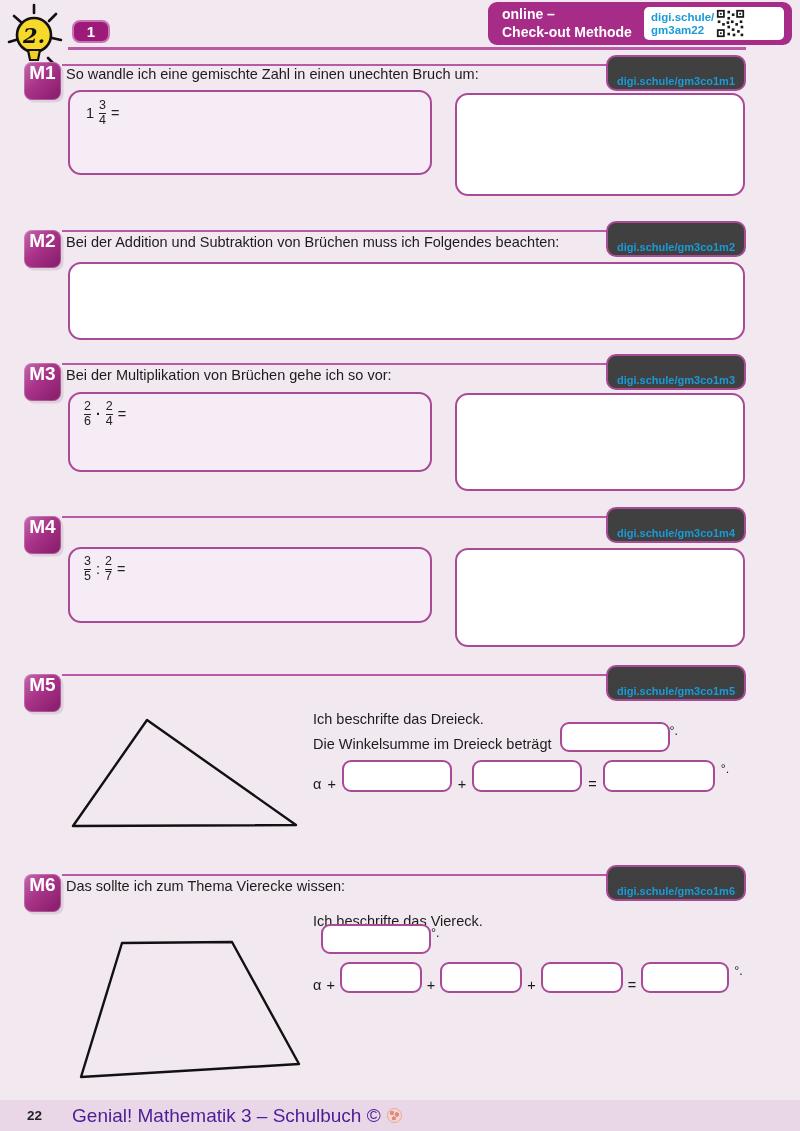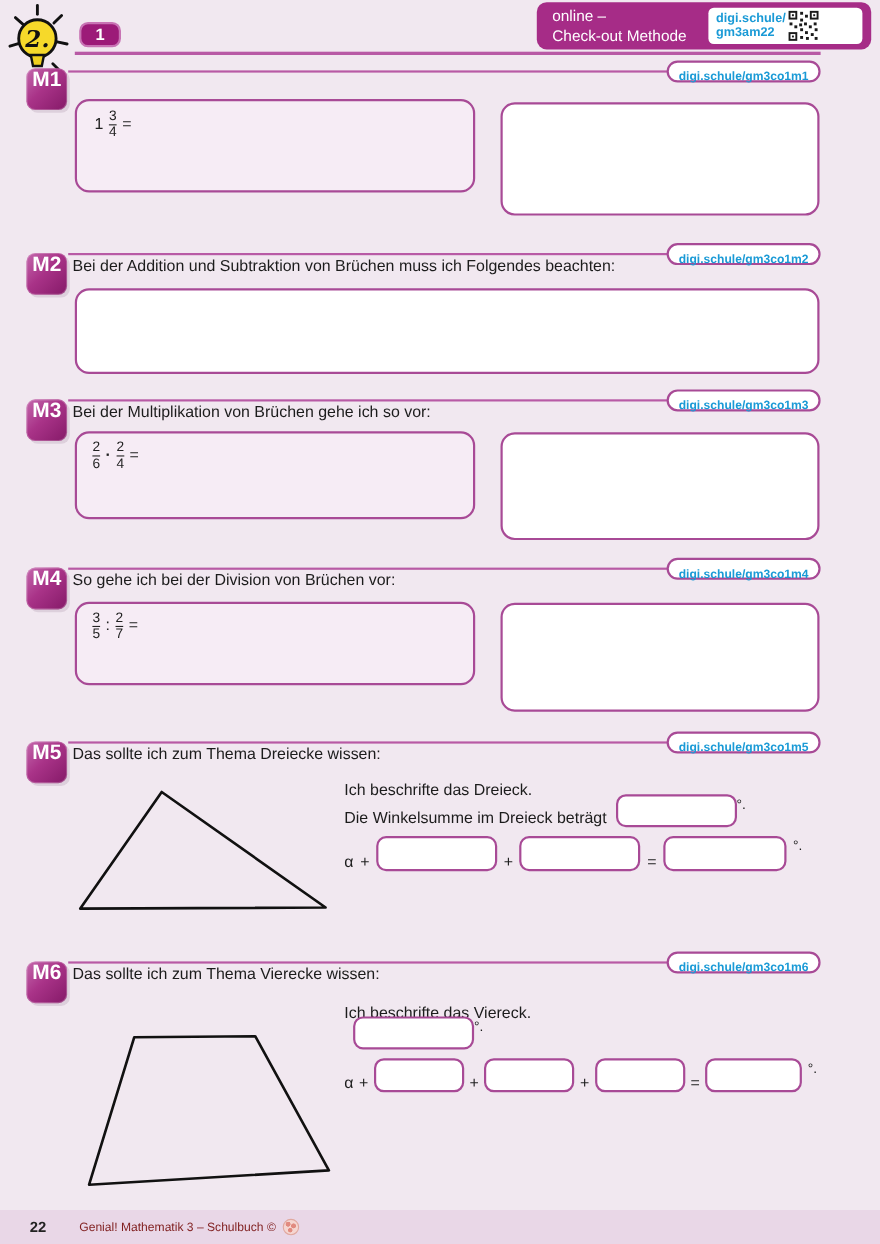--- a/index.html
+++ b/index.html
@@ -19,38 +19,38 @@
   .page-title {
     position:absolute; left:118px; top:21px;
     font-size:18px; font-weight:bold; color:#ad1f7f; letter-spacing:.2px;
   }
   .header-rule { position:absolute; left:68px; top:47px; width:678px; height:2.5px; background:#b85aa5; }
   .online-box {
     position:absolute; left:488px; top:2px; width:304px; height:43px;
     background:#a62c87; border-radius:9px;
   }
   .online-label {
-    position:absolute; left:14px; top:3px; color:#fff; font-weight:normal;
+    position:absolute; left:14px; top:3px; color:#fff; font-weight:bold;
     font-size:14px; line-height:18px;
   }
   .digi-card {
     position:absolute; left:156px; top:5px; width:140px; height:33px;
     background:#fff; border-radius:5px; display:flex; align-items:center;
   }
   .digi-card .lines {
     color:#1a9ad6; font-weight:bold; font-size:11.5px; line-height:13px; padding-left:7px; width:72px;
   }
   .digi-card svg { display:block; }
   
   .bulb { position:absolute; left:4px; top:2px; }
   
   .connector { position:absolute; left:62px; width:660px; height:2px; background:#b85aa5; }
   .digi-pill {
-    position:absolute; right:54px; height:20px; padding:5px 9px; z-index:2;
-    background:#ffffff; border:2px solid #a84a96; border-radius:10px;
+    position:absolute; right:54px; height:20px; padding:16px 9px; z-index:2;
+    background:#404040; border:2px solid #a84a96; border-radius:10px;
     color:#1a9ad6; font-weight:bold; font-size:11px; line-height:16px;
   }
   .m-badge {
     position:absolute; left:24px; width:37px; height:38px; z-index:2;
     border-radius:8px;
     background:linear-gradient(135deg,#c468ad 0%,#a93388 45%,#851a68 100%);
     box-shadow:2.5px 2.5px 0 0 #ddd0dc, inset 0 0 0 1px rgba(255,255,255,.22);
     color:#fff; font-weight:bold; font-size:19px;
     display:flex; align-items:flex-start; justify-content:center;
   }
@@ -67,21 +67,21 @@
   .geo-row { position:absolute; display:flex; align-items:flex-end; font-size:14.5px; }
   .small-box { border:2px solid #a84a96; border-radius:9px; background:#fff; flex:none; }
   .deg { font-size:12.5px; align-self:flex-start; margin-top:2px; }
   .shape-svg { position:absolute; }
   
   .footer-strip {
     position:absolute; left:0; top:1100px; width:800px; height:31px;
     background:#e9d7e7; display:flex; align-items:center;
   }
   .footer-strip .pnum { font-weight:bold; font-size:13.5px; margin-left:27px; color:#222; }
-  .footer-strip .ftext { font-size:11px; margin-left:30px; color:#7f1d1d; }
+  .footer-strip .ftext { font-size:19px; margin-left:30px; color:#4c1d95; }
   .pub-logo {
     width:15px; height:15px; border-radius:50%; margin-left:6px; flex:none;
     background:
       radial-gradient(circle at 30% 30%, #e18b80 0 2px, rgba(0,0,0,0) 2.5px),
       radial-gradient(circle at 68% 42%, #e18b80 0 2px, rgba(0,0,0,0) 2.5px),
       radial-gradient(circle at 45% 72%, #e18b80 0 1.8px, rgba(0,0,0,0) 2.3px),
       #f5d6d1;
     border:1px solid #e0a89f;
   }
 </style>
@@ -154,20 +154,21 @@
         </svg>
       </span>
     </div>
   </div>
 
   <div class="connector" style="top:64px"></div>
   <div class="digi-pill" style="top:55px">digi.schule/gm3co1m1</div>
   <div class="m-badge" style="top:62px">
       <span>M1</span>
     </div>
+  <div class="question" style="top:66px">So wandle ich eine gemischte Zahl in einen unechten Bruch um:</div>
   <div class="abox tint" style="left:68px; top:90px; width:364px; height:85px;"></div>
   <div class="expr" style="left:86px; top:99px;">
     <span>1</span>
       <span class="frac">
         <span class="num">3</span>
         <span class="den">4</span>
       </span>
       <span>=</span>
   </div>
   <div class="abox" style="left:455px; top:93px; width:290px; height:103px;"></div>
@@ -199,42 +200,40 @@
       </span>
       <span>=</span>
   </div>
   <div class="abox" style="left:455px; top:393px; width:290px; height:98px;"></div>
 
   <div class="connector" style="top:516px"></div>
   <div class="digi-pill" style="top:507px">digi.schule/gm3co1m4</div>
   <div class="m-badge" style="top:516px">
       <span>M4</span>
     </div>
-  <div class="question" style="top:520px">So gehe ich bei der Division von Brüchen vor:</div>
   <div class="abox tint" style="left:68px; top:547px; width:364px; height:76px;"></div>
   <div class="expr" style="left:84px; top:555px;">
     <span class="frac">
         <span class="num">3</span>
         <span class="den">5</span>
       </span>
       <span>:</span>
       <span class="frac">
         <span class="num">2</span>
         <span class="den">7</span>
       </span>
       <span>=</span>
   </div>
   <div class="abox" style="left:455px; top:548px; width:290px; height:99px;"></div>
 
   <div class="connector" style="top:674px"></div>
   <div class="digi-pill" style="top:665px">digi.schule/gm3co1m5</div>
   <div class="m-badge" style="top:674px">
       <span>M5</span>
     </div>
-  <div class="question" style="top:678px">Das sollte ich zum Thema Dreiecke wissen:</div>
 
   <span class="shape-svg" style="left:62px; top:712px;">
     <svg width="240" height="120" viewBox="0 0 240 120">
       <polygon points="85,8 11,114 234,113" fill="none" stroke="#111" stroke-width="2.4" stroke-linejoin="round"></polygon>
     </svg>
   </span>
 
   <div class="geo-text" style="left:313px; top:711px;">Ich beschrifte das Dreieck.</div>
   <div class="geo-row" style="left:313px; top:722px; height:30px;">
     <span>Die Winkelsumme im Dreieck beträgt</span>

